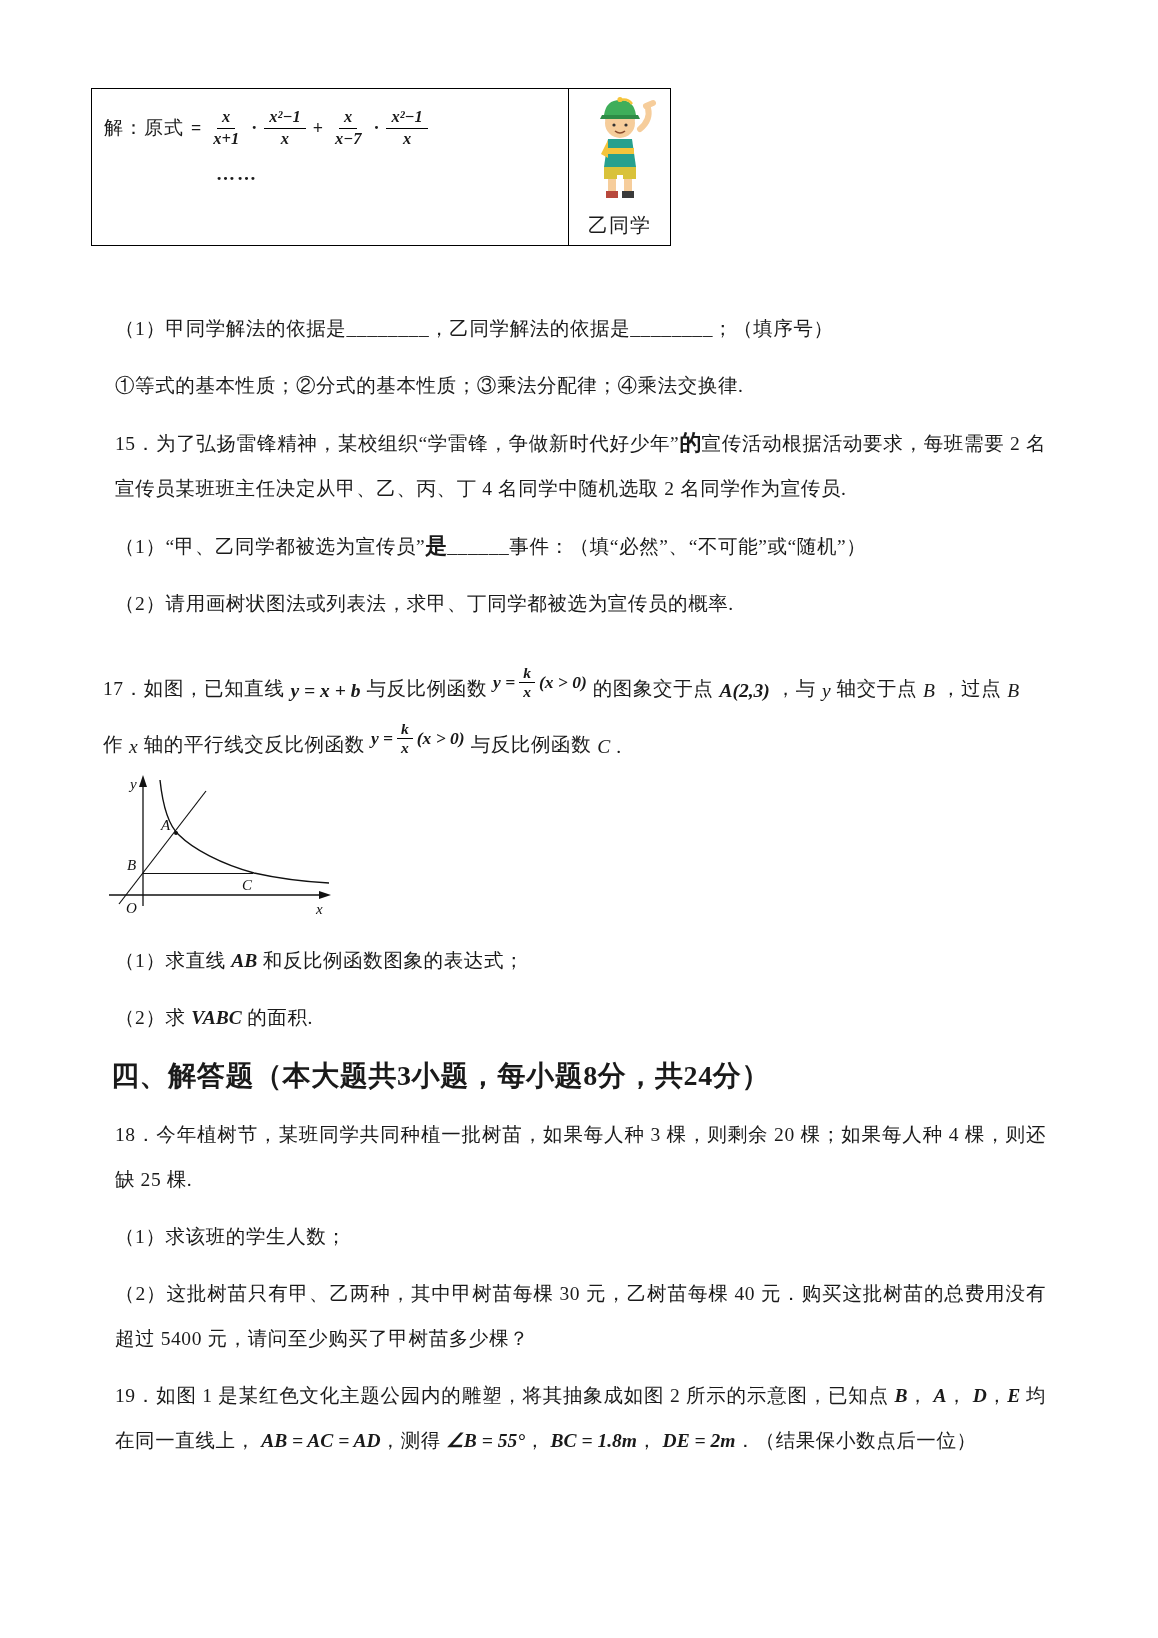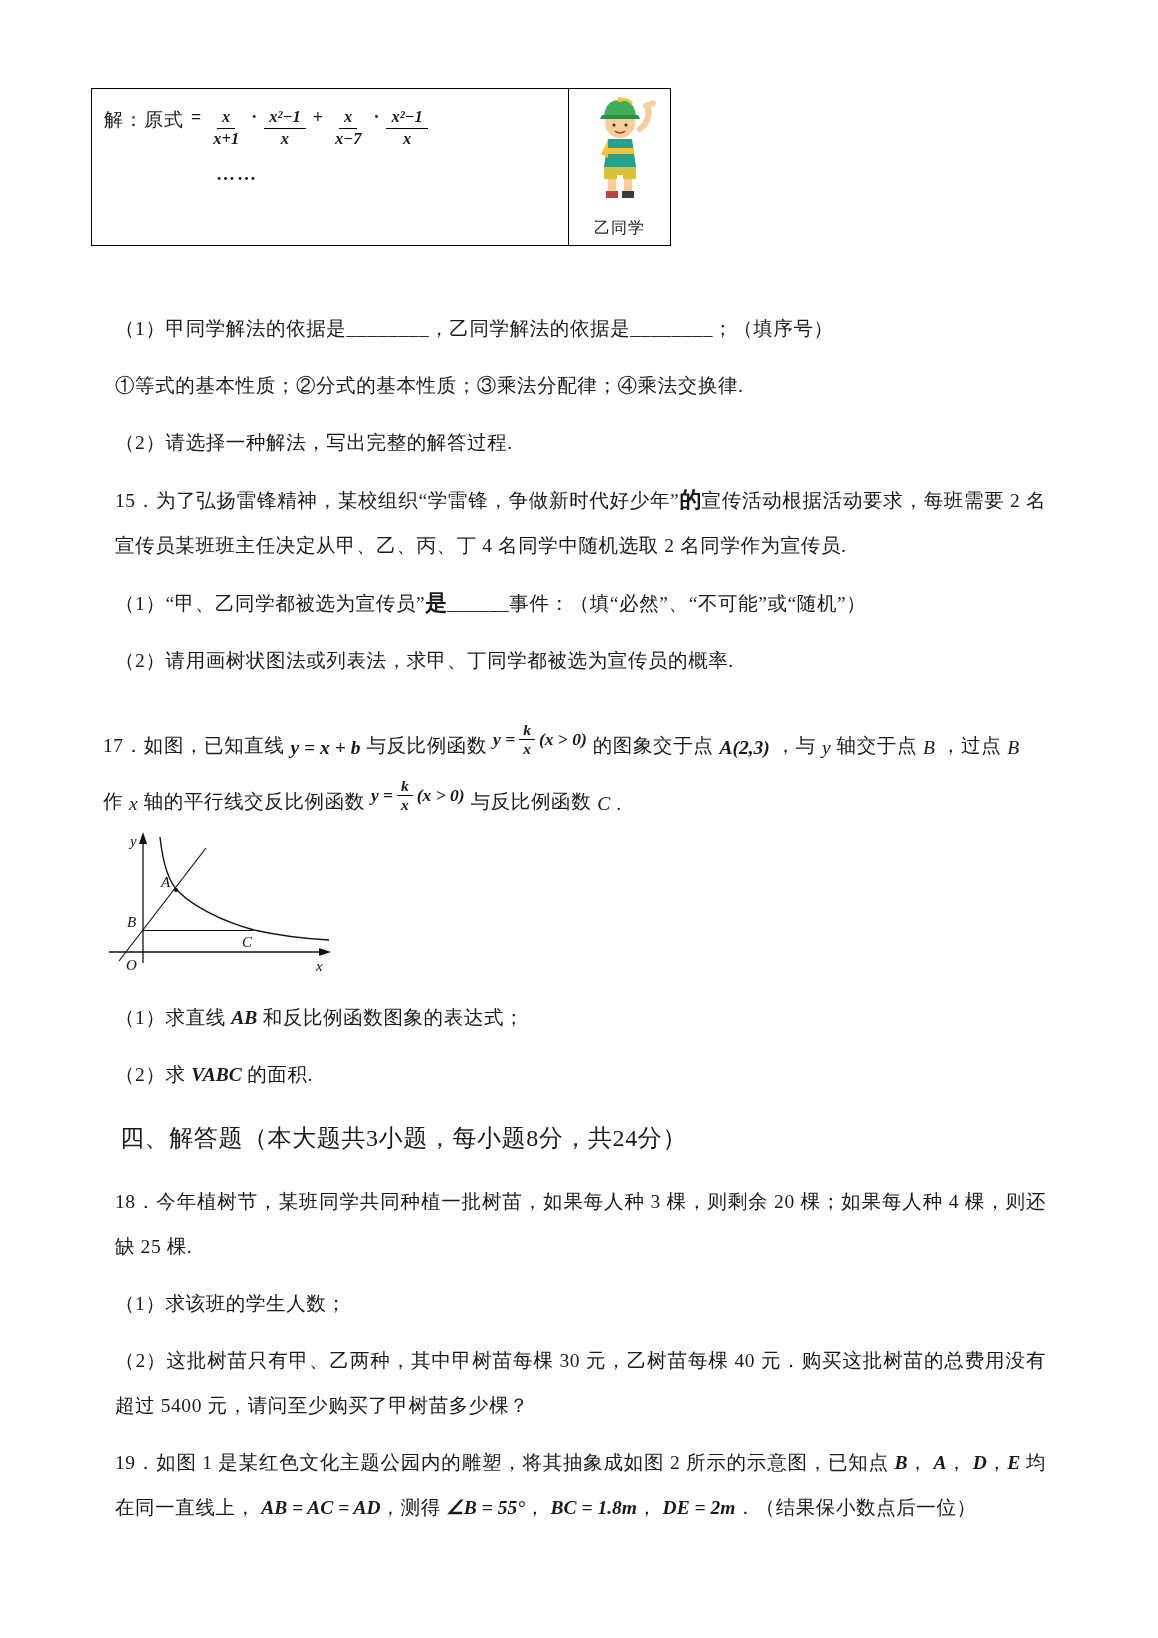--- a/index.html
+++ b/index.html
@@ -6,37 +6,37 @@
   .page{
     position:relative;width:1158px;height:1638px;box-sizing:border-box;
     background:#fff;color:#1a1a1a;overflow:hidden;
     font-family:"Liberation Serif","DejaVu Serif",serif;
     padding:88px 100px 0 103px;
   }
   .para{font-size:19.5px;line-height:45px;text-align:justify;letter-spacing:0.6px;margin:12px;}
   .mb{font-style:italic;font-weight:bold;font-family:"Liberation Serif",serif;letter-spacing:0;}
   .mi{font-style:italic;font-family:"Liberation Serif",serif;letter-spacing:0;}
   .big{font-family:"Liberation Sans","DejaVu Sans",sans-serif;font-weight:700;font-size:22px;letter-spacing:0;}
-  .section{font-weight:normal;font-size:24px;line-height:48px;letter-spacing:0.6px;margin:17px;}
+  .section{font-weight:bold;font-size:28px;line-height:48px;letter-spacing:0.6px;margin:8px;}
 
   
   .solution-box{
     width:580px;height:158px;margin:0 0 60px -12px;border:1.5px solid #000;
     display:flex;box-sizing:border-box;
   }
   .sol-left{flex:1;padding:18px 6px 8px 12px;}
-  .sol-line{display:flex;align-items:flex-start;gap:7px;font-size:18px;}
+  .sol-line{display:flex;align-items:center;gap:7px;font-size:18px;}
   .sol-label{font-size:19px;letter-spacing:1px;}
   .op{font-weight:bold;font-size:18px;}
   .frac{display:inline-flex;flex-direction:column;align-items:center;font-weight:bold;font-style:italic;font-size:16.5px;}
   .frac .num{border-bottom:1.6px solid #000;padding:0 5px;line-height:1.25;}
   .frac .den{padding:0 5px;line-height:1.25;}
   .sol-dots{margin:14px 0 0 112px;font-size:19px;font-weight:bold;letter-spacing:2px;}
   .sol-right{width:102px;border-left:1.5px solid #000;display:flex;flex-direction:column;align-items:center;justify-content:space-between;padding:6px 2px 6px;box-sizing:border-box;}
-  .student-name{font-size:16px;letter-spacing:1px;text-align:right;}
+  .student-name{font-size:20px;letter-spacing:1px;text-align:right;}
 
   
   .mline{display:flex;align-items:flex-end;white-space:nowrap;font-size:19.5px;letter-spacing:0.6px;height:64px;}
   .mline.second{height:56px;}
   .mline .mathsp{margin:0 6px;}
   .ifrac{display:inline-flex;align-items:center;margin:0 6px;font-weight:bold;font-style:italic;font-size:17.5px;letter-spacing:0;}
   .ifrac .vfrac{display:inline-flex;flex-direction:column;align-items:center;margin:0 4px;font-size:15.5px;}
   .ifrac .vfrac .num{border-bottom:1.5px solid #000;padding:0 4px;line-height:1.2;}
   .ifrac .vfrac .den{padding:0 4px;line-height:1.2;}
 
@@ -96,21 +96,20 @@
         <rect x="44" y="84" width="8" height="12" fill="#f6cd9b"></rect>
         <path d="M26 96 h12 v7 h-12 z" fill="#b8483c"></path>
         <path d="M42 96 h12 v7 h-12 z" fill="#3a3a3a"></path>
       </svg>
       <div class="student-name">乙同学</div>
     </div>
   </div>
 
   <p class="para">（1）甲同学解法的依据是________，乙同学解法的依据是________；（填序号）</p>
   <p class="para">①等式的基本性质；②分式的基本性质；③乘法分配律；④乘法交换律.</p>
-  <p class="para">（2）请选择一种解法，写出完整的解答过程.</p>
 
   <p class="para"><span>15．为了弘扬雷锋精神，某校组织“学雷锋，争做新时代好少年”</span><span class="big">的</span><span>宣传活动根据活动要求，每班需要 2 名宣传员某班班主任决定从甲、乙、丙、丁 4 名同学中随机选取 2 名同学作为宣传员.</span></p>
   <p class="para"><span>（1）“甲、乙同学都被选为宣传员”</span><span class="big">是</span><span>______事件：（填“必然”、“不可能”或“随机”）</span></p>
   <p class="para">（2）请用画树状图法或列表法，求甲、丁同学都被选为宣传员的概率.</p>
 
   <div class="mline">
     <span>17．如图，已知直线</span>
     <span class="mb mathsp">y = x + b</span>
     <span>与反比例函数</span>
     <span class="ifrac">

